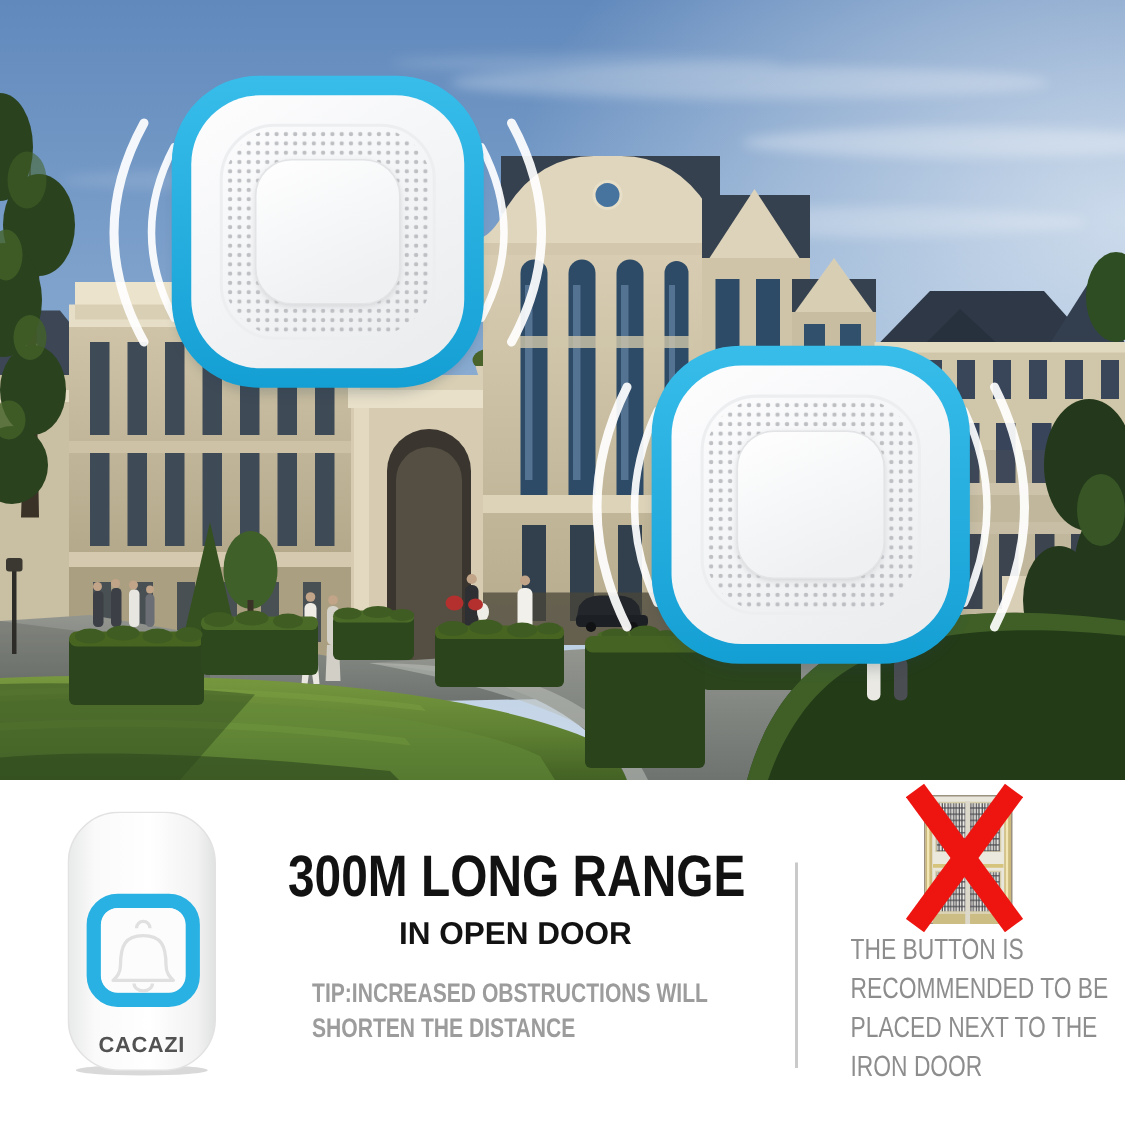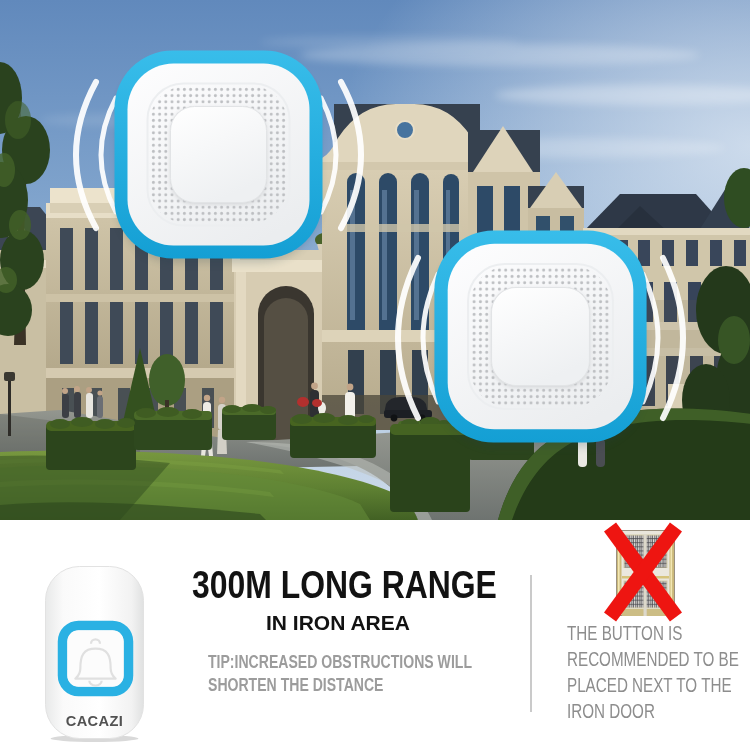--- a/index.html
+++ b/index.html
@@ -410,21 +410,21 @@
   <path d="M663,258 Q703,338 663,418" stroke-width="6"></path>
   <path d="M643,274 Q673,338 643,402" stroke-width="5"></path>
 </g>
 
 <use href="#recv" transform="translate(218.5,154.5)"></use>
 
 <use href="#recv" transform="translate(540.5,336.5) scale(1.02)"></use>
 </svg>
 </div>
 
-<div class="abs" style="left:45px;top:566px;width:101px;height:177px;">
+<div class="abs" style="left:45px;top:541px;width:101px;height:177px;">
 <svg width="99" height="177" viewBox="0 0 99 177" xmlns="http://www.w3.org/2000/svg">
 <defs>
   <linearGradient id="bodyg" x1="0" y1="0" x2="1" y2="0">
     <stop offset="0" stop-color="#e8e9e9"></stop>
     <stop offset="0.18" stop-color="#fafafa"></stop>
     <stop offset="0.55" stop-color="#ffffff"></stop>
     <stop offset="0.88" stop-color="#f2f2f2"></stop>
     <stop offset="1" stop-color="#e0e1e1"></stop>
   </linearGradient>
 </defs>
@@ -440,21 +440,21 @@
   <path d="M45,74 a5.5,5.5 0 0 1 11,0 M32,104 c0,-16 4,-24 18.5,-24 c14.5,0 18.5,8 18.5,24 c0,7 3.5,10 6,12.5 h-49 c2.5,-2.5 6,-5.5 6,-12.5 Z"></path>
   <path d="M43,119 a7.5,6 0 0 0 15,0"></path>
 </g>
 
 <text x="49.5" y="160" text-anchor="middle" font-family="Liberation Sans, sans-serif" font-size="14.6" font-weight="bold" fill="#525252" letter-spacing="0.4">CACAZI</text>
 </svg>
 </div>
 
 <div class="abs" style="left:192px;top:565px;font-weight:bold;font-size:39px;line-height:39px;color:#121212;white-space:nowrap;transform:scaleX(0.818);transform-origin:0 0;">300M LONG RANGE</div>
 
-<div class="abs" style="left:266px;top:612px;font-weight:bold;font-size:21px;line-height:21px;color:#121212;white-space:nowrap;">IN IRON AREA</div>
+<div class="abs" style="left:266px;top:612px;font-weight:bold;font-size:21px;line-height:21px;color:#121212;white-space:nowrap;">IN OPEN DOOR</div>
 
 <div class="abs" style="left:208px;top:652.7px;font-size:18px;line-height:18px;color:#9c9c9c;font-weight:bold;white-space:nowrap;transform:scaleX(0.781);transform-origin:0 0;">TIP:INCREASED OBSTRUCTIONS WILL</div>
 
 <div class="abs" style="left:208px;top:675.7px;font-size:18px;line-height:18px;color:#9c9c9c;font-weight:bold;white-space:nowrap;transform:scaleX(0.781);transform-origin:0 0;">SHORTEN THE DISTANCE</div>
 
 <div class="abs" style="left:530px;top:575px;width:2px;height:137px;background:#cacaca;"></div>
 
 <div class="abs" style="left:604px;top:522px;width:78px;height:100px;">
 <svg width="78" height="100" viewBox="0 0 78 100" xmlns="http://www.w3.org/2000/svg">
 <defs>

